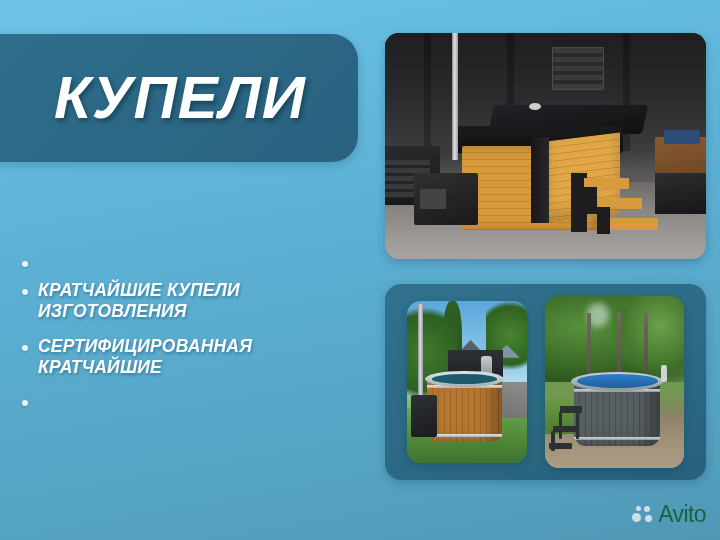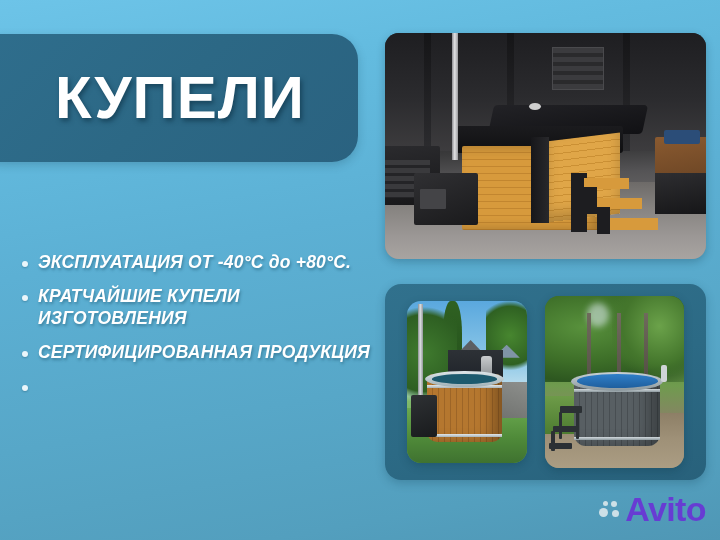--- a/index.html
+++ b/index.html
@@ -14,21 +14,21 @@
   #left-column { position:absolute; left:0; top:0; width:372px; height:540px; }
 
   #title-banner {
     position:absolute; left:-24px; top:34px; width:382px; height:128px;
     background:linear-gradient(135deg,#2f6e8d 0%,#2c6885 50%,#2a6280 100%);
     border-radius:26px;
     box-shadow:0 3px 10px rgba(12,50,70,.22);
     display:flex; align-items:center; justify-content:center;
   }
   #title-text {
-    font-size:60px; font-weight:bold; color:#ffffff;
+    font-size:60px; font-weight:bold; font-style:italic; color:#ffffff;
     letter-spacing:1px; line-height:1; padding-left:26px;
     text-shadow:2px 3px 5px rgba(8,40,58,.55);
     white-space:nowrap;
     text-align:center;
   }
 
   #subtitle {
     position:absolute; left:34px; top:190px;
     font-size:30px; font-weight:bold; font-style:italic;
     color:#f7e400; letter-spacing:.5px; white-space:nowrap;
@@ -178,48 +178,47 @@
     position:absolute; right:14px; bottom:14px;
     display:flex; align-items:center; gap:5px; opacity:.82;
   }
   #avito-logo-mark { position:relative; width:21px; height:17px; }
   #avito-logo-mark span { position:absolute; border-radius:50%; background:#e8eff1; display:block; }
   .dot-a { width:9px; height:9px; left:0; top:7px; }
   .dot-b { width:5px; height:5px; left:4px; top:0px; }
   .dot-c { width:6px; height:6px; left:12px; top:0px; }
   .dot-d { width:7px; height:7px; left:13px; top:9px; }
   #avito-wordmark {
-    font-size:34px; font-weight:bold; color:#6d28d9; letter-spacing:-.6px; line-height:1;
+    font-size:23px; font-weight:normal; color:#14532d; letter-spacing:-.6px; line-height:1;
   }
 </style>
 </head>
 <body>
 
 <div id="left-column">
 
   <div id="title-banner">
     <div id="title-text">КУПЕЛИ</div>
   </div>
 
 
   <div id="benefits-list">
 
     <div class="benefit-item">
       <span class="bullet-dot"></span>
-      <span class="benefit-label">ЭКСПЛУАТАЦИЯ ОТ -40°С до +80°С.</span>
     </div>
 
     <div class="benefit-item">
       <span class="bullet-dot"></span>
       <span class="benefit-label">КРАТЧАЙШИЕ КУПЕЛИ ИЗГОТОВЛЕНИЯ</span>
     </div>
 
     <div class="benefit-item">
       <span class="bullet-dot"></span>
-      <span class="benefit-label">СЕРТИФИЦИРОВАННАЯ ПРОДУКЦИЯ</span>
+      <span class="benefit-label">СЕРТИФИЦИРОВАННАЯ КРАТЧАЙШИЕ</span>
     </div>
 
     <div class="benefit-item">
       <span class="bullet-dot"></span>
     </div>
 
   </div>
 </div>
 
 <div id="right-column">

